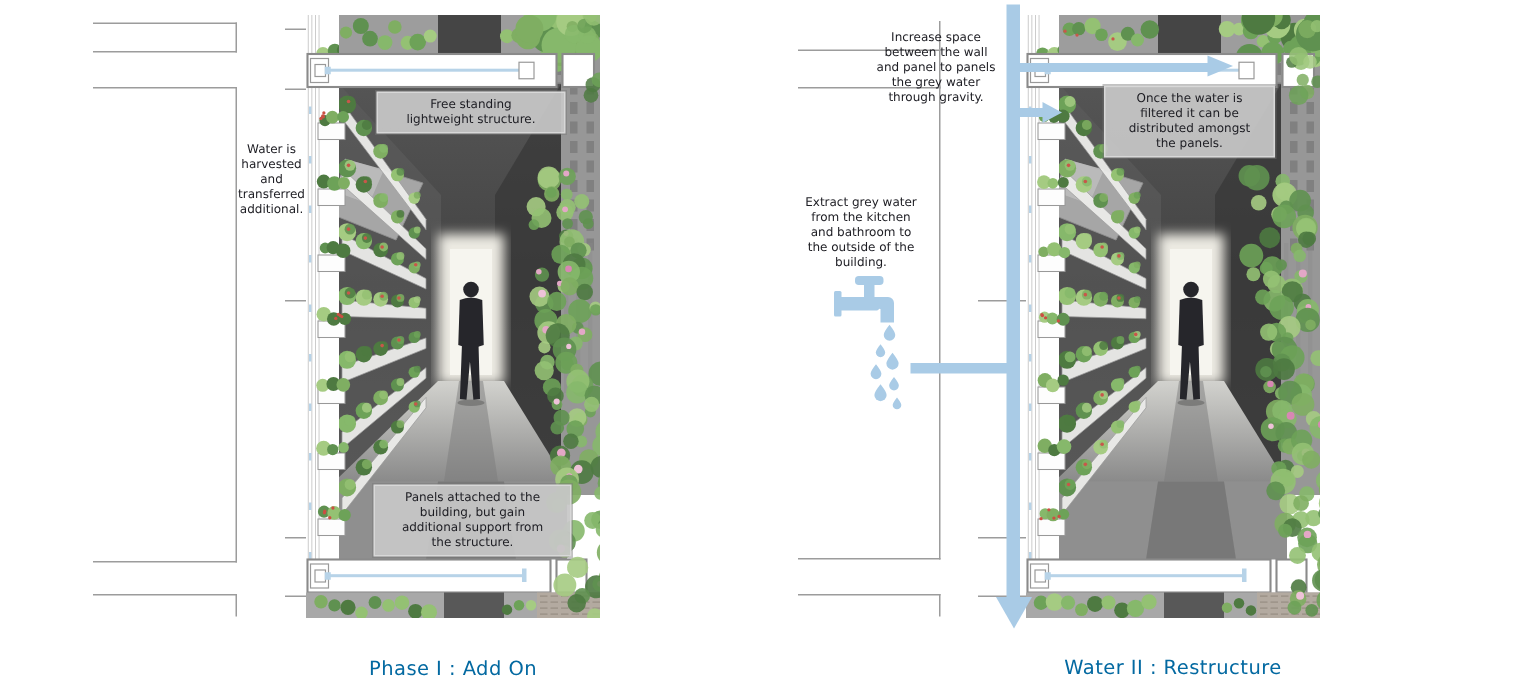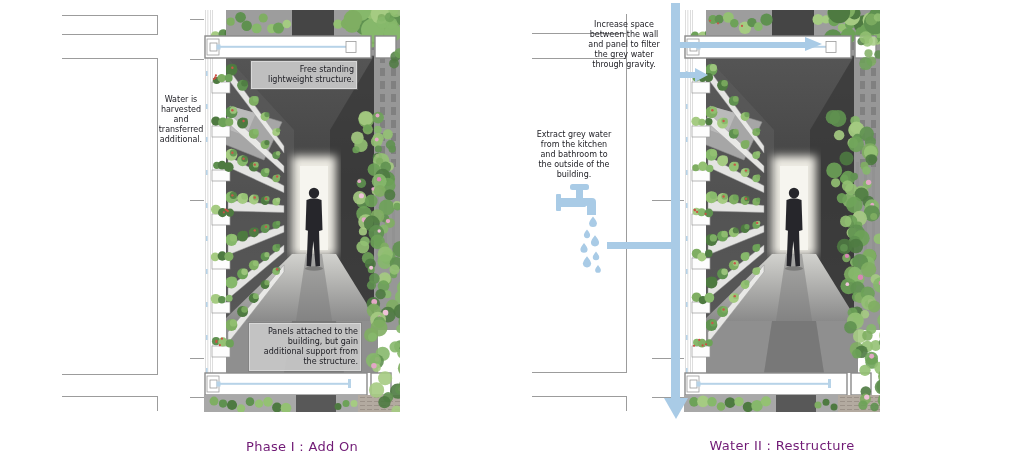--- a/index.html
+++ b/index.html
@@ -8,22 +8,22 @@
   
   .plan{position:absolute;border:0 solid #9c9c9c;z-index:1;}
   .tick{position:absolute;height:1px;background:#9c9c9c;z-index:1;}
   
   .scene{position:absolute;top:10px;width:196px;height:402px;z-index:2;}
   .scene svg{display:block;width:100%;height:100%;}
   
   .ann{position:absolute;font-size:8px;line-height:1.24;color:#1c1c22;text-align:center;
        white-space:pre-line;z-index:8;}
   .abox{background:rgba(199,199,199,0.93);border:1px solid #d8d8d8;
-        outline:1px solid rgba(120,120,120,0.45);padding:3px 2px;text-align:right;}
-  .caption{position:absolute;width:196px;text-align:center;font-size:13px;color:#701a75;
+        outline:1px solid rgba(120,120,120,0.45);padding:3px 12px;}
+  .caption{position:absolute;width:196px;text-align:center;font-size:13px;color:#0369a1;
            letter-spacing:.3px;z-index:8;}
   
   .blue{position:absolute;background:var(--arrow-blue,#a9cbe6);z-index:6;}
   .tri{position:absolute;width:0;height:0;z-index:6;}
   .tri-down{border-left:12px solid transparent;border-right:12px solid transparent;
             border-top:21px solid var(--arrow-blue,#a9cbe6);}
   .tri-right-lg{border-top:7.5px solid transparent;border-bottom:7.5px solid transparent;
             border-left:17px solid var(--arrow-blue,#a9cbe6);}
   .tri-right-sm{border-top:7px solid transparent;border-bottom:7px solid transparent;
             border-left:13px solid var(--arrow-blue,#a9cbe6);}
@@ -1047,28 +1047,32 @@
   <div class="ann abox" style="left:251px;top:61px;width:100px;">Free standing
 lightweight structure.</div>
   <div class="ann abox" style="left:249px;top:323px;width:106px;">Panels attached to the
 building, but gain
 additional support from
 the structure.</div>
   <div class="caption" style="left:204px;top:439px;">Phase I : Add On</div>
 
   <div class="ann" style="left:576px;top:20px;width:96px;">Increase space
 between the wall
-and panel to filter
+and panel to panels
 the grey water
 through gravity.</div>
   <div class="ann" style="left:518px;top:130px;width:112px;">Extract grey water
 from the kitchen
 and bathroom to
 the outside of the
 building.</div>
+  <div class="ann abox" style="left:736px;top:57px;width:88px;">Once the water is
+filtered it can be
+distributed amongst
+the panels.</div>
   <div class="caption" style="left:684px;top:438px;">Water II : Restructure</div>
 
   <div class="blue" style="left:671px;top:3px;width:9px;height:396px;"></div>
   <div class="tri tri-down" style="left:663.5px;top:398px;"></div>
 
   <div class="blue" style="left:680px;top:41.5px;width:126px;height:6.5px;"></div>
   <div class="tri tri-right-lg" style="left:805px;top:37.2px;"></div>
 
   <div class="blue" style="left:680px;top:71.5px;width:16px;height:6.5px;"></div>
   <div class="tri tri-right-sm" style="left:695px;top:67.8px;"></div>

